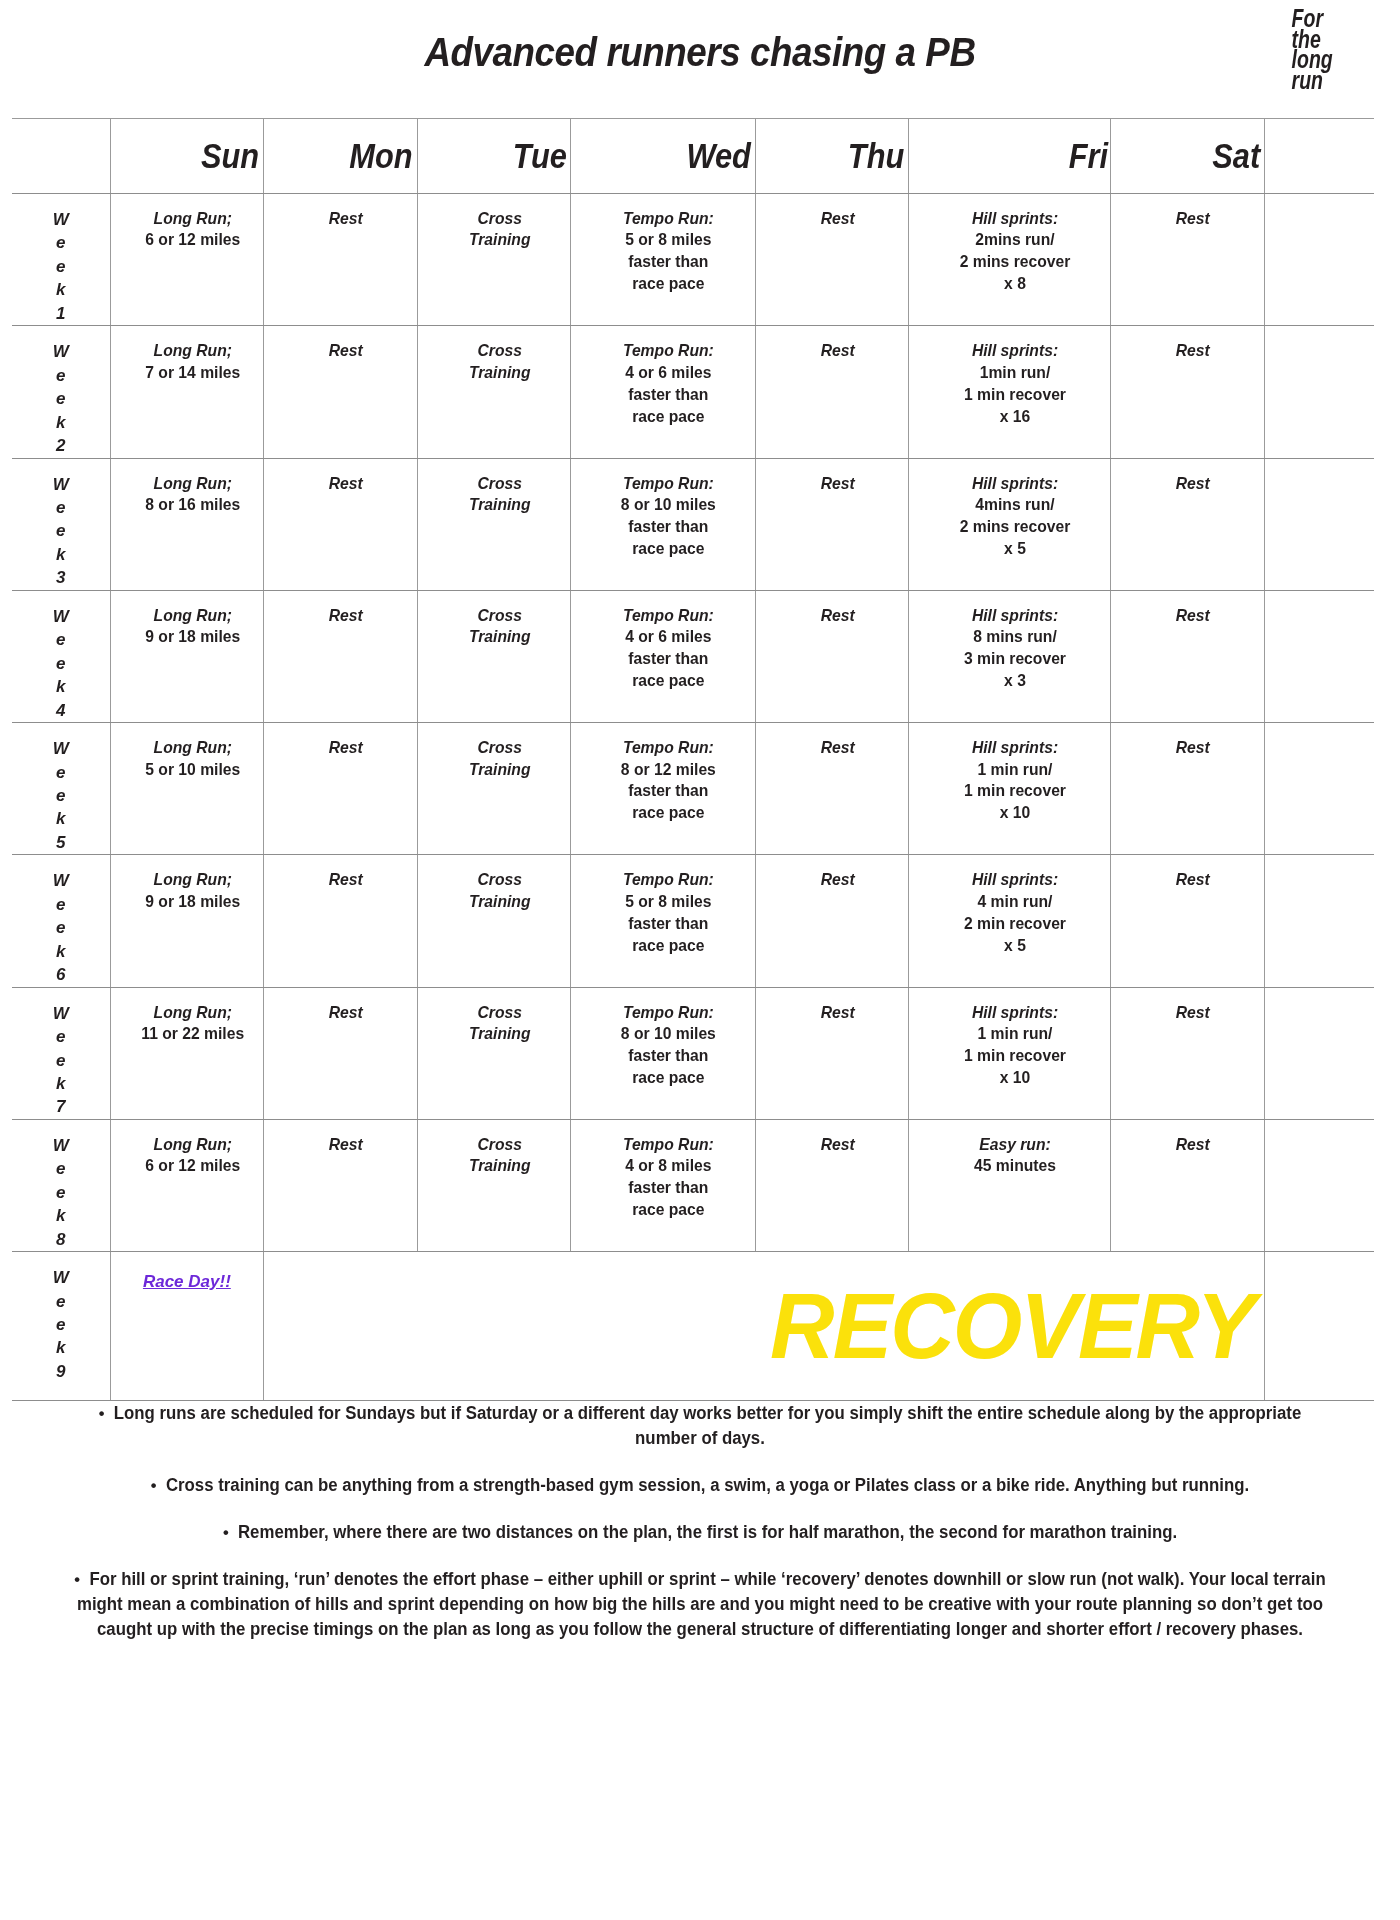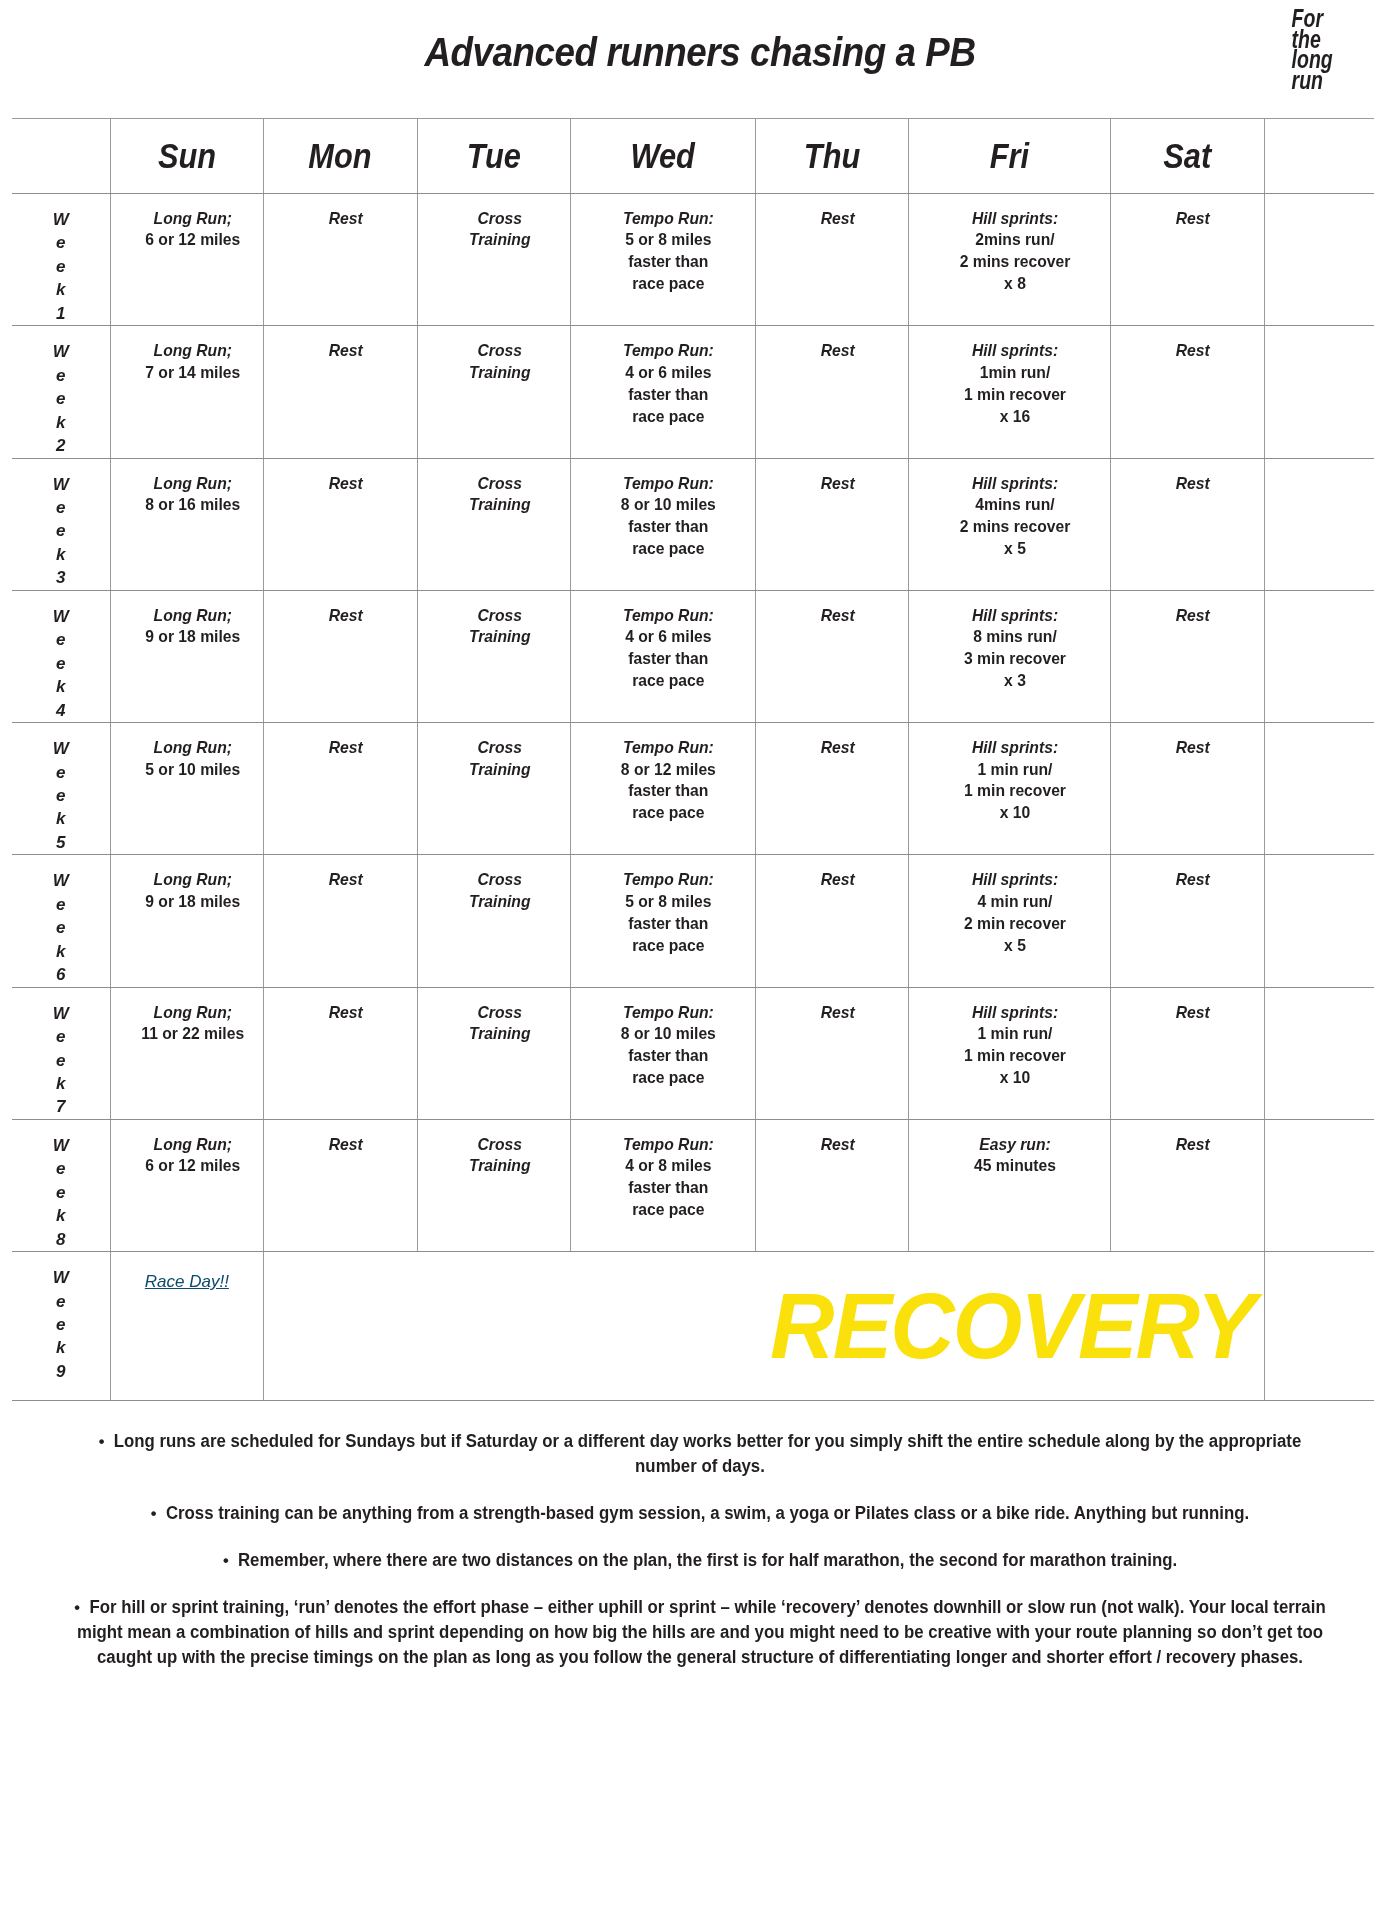--- a/index.html
+++ b/index.html
@@ -68,21 +68,21 @@
     border-left: 1px solid #9b9b9b;
     border-right: 1px solid #9b9b9b;
     border-bottom: 1.5px solid #8d8d8d;
     vertical-align: top;
     padding: 0;
   }
   .plan tr.headrow th {
     border-bottom: 1.5px solid #8d8d8d;
     height: 74px;
     vertical-align: middle;
-    text-align: center;
+    text-align: right;
     margin-left: 32px;
   }
   .plan tr.headrow th.blank { border-left: none; }
   .plan tr.headrow th.tail  { border-right: none; }
 
   .dayname {
     font-size: 35px;
     font-weight: bold;
     font-style: italic;
     color: #231f20;
@@ -128,24 +128,24 @@
   }
   .cell-body span { display: block; }
 
   
   td.raceday {
     text-align: center;
     padding-top: 20px;
   }
   .raceday-text {
     font-size: 17px;
-    font-weight: normal;
+    font-weight: bold;
     font-style: italic;
     text-decoration: underline;
-    color: #0c4a6e;
+    color: #6d28d9;
   }
   td.recovery {
     text-align: right;
     vertical-align: middle;
     padding: 0;
   }
   .recovery-text {
     font-size: 93px;
     font-weight: bold;
     font-style: italic;
@@ -153,21 +153,21 @@
     color: #fbe10b;
     line-height: 1;
     white-space: nowrap;
     transform: scaleX(0.96);
     display: inline-block;
   }
   tr.week9 td { border-bottom: 1.5px solid #8d8d8d; height: 128px; }
 
   
   .notes {
-    margin: 28px 26px 0 26px;
+    margin: 0 26px 0 26px;
   }
   .note {
     font-size: 17.5px;
     font-weight: bold;
     line-height: 1.42;
     color: #231f20;
     text-align: center;
     margin-bottom: 22px;
     transform: scaleX(0.96);
   }

